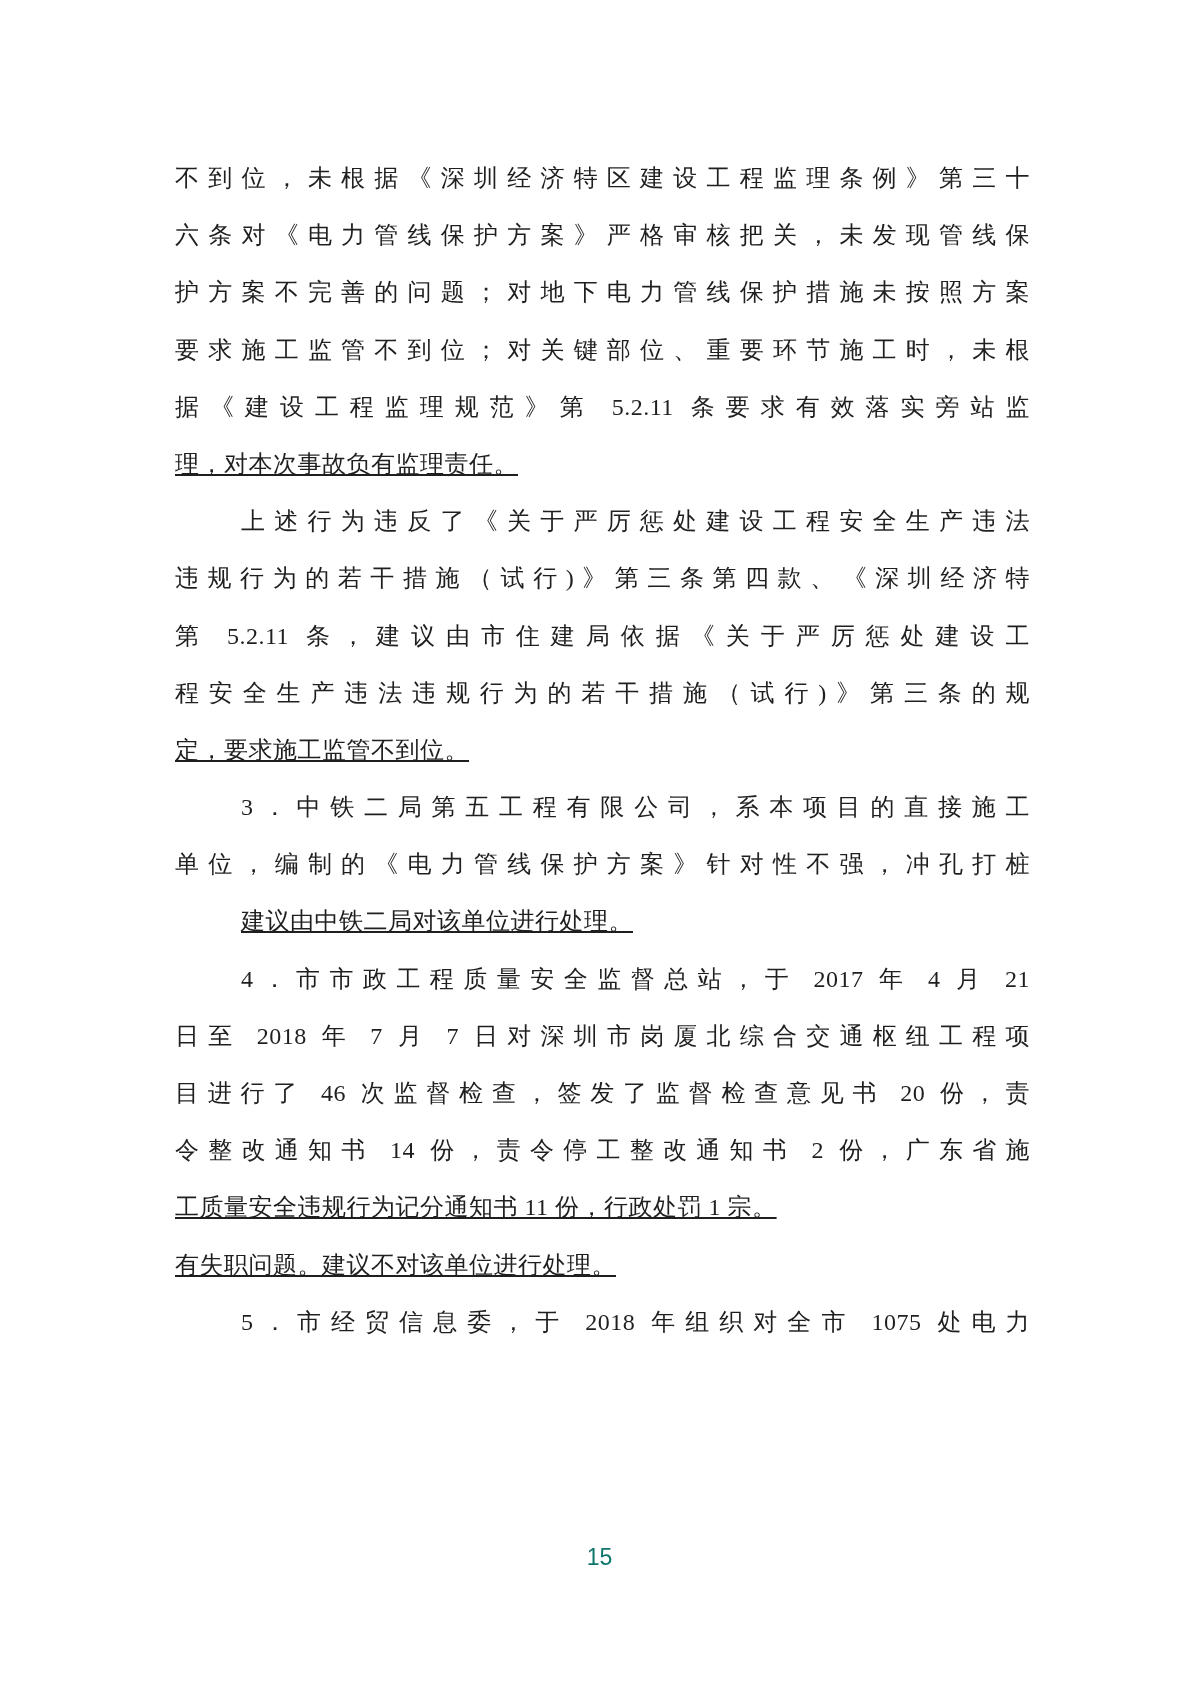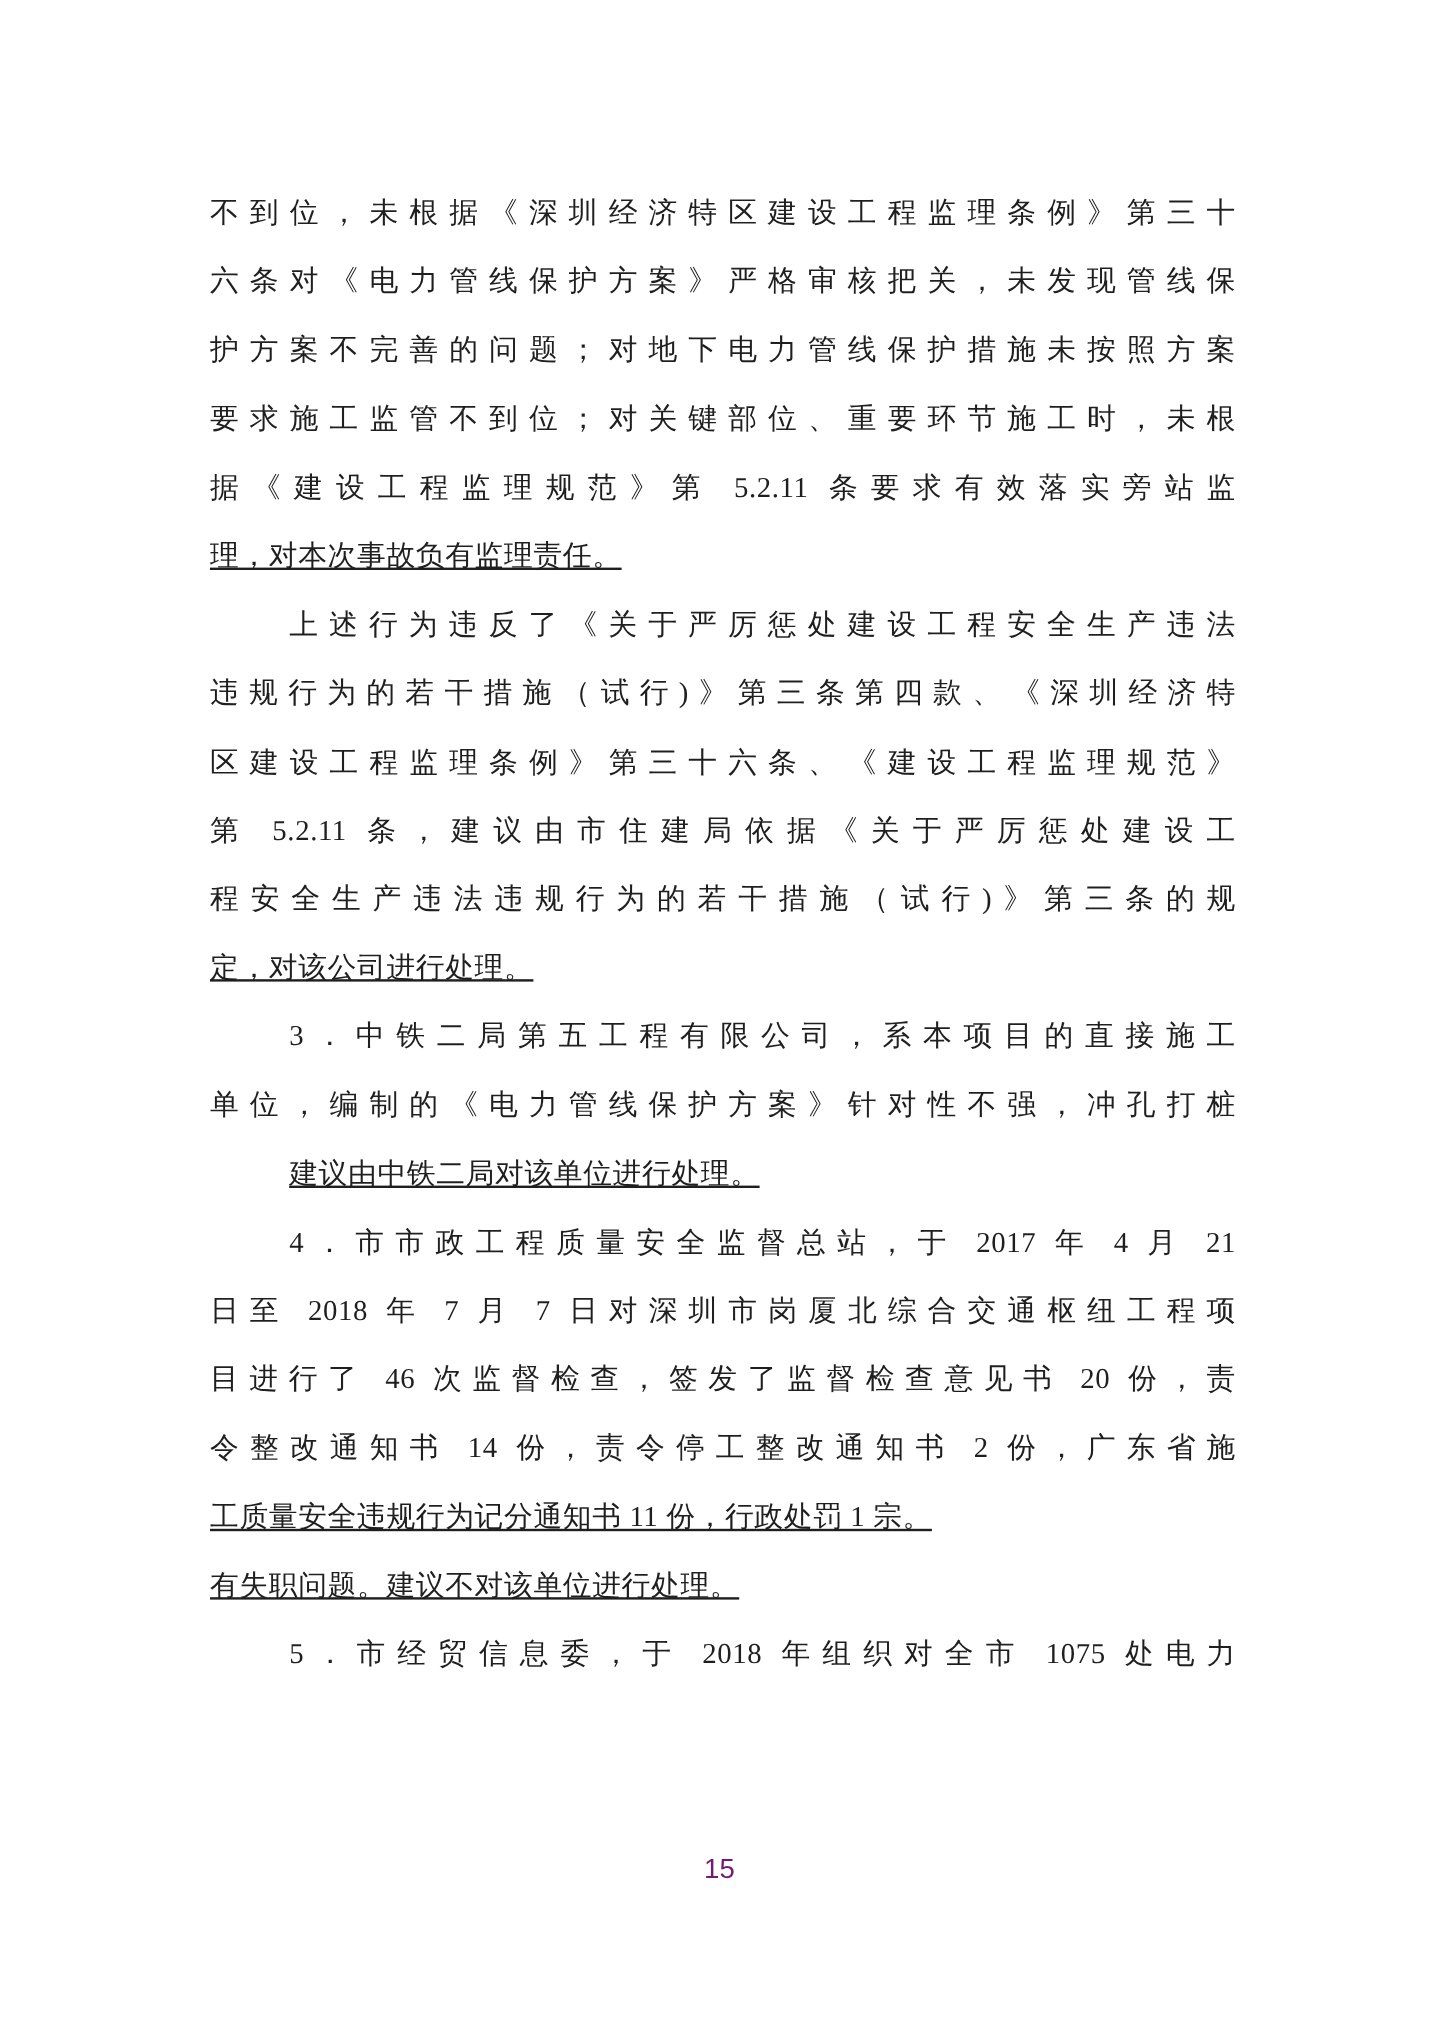--- a/index.html
+++ b/index.html
@@ -39,41 +39,40 @@
   .line.indent {
     padding-left: 66px;
   }
   .page-number {
     position: absolute;
     top: 1544px;
     left: 0;
     width: 100%;
     text-align: center;
     font-size: 23px;
-    color: #701a75;
+    color: #0f766e;
     font-family: "Liberation Sans", "DejaVu Sans", sans-serif;
   }
 </style>
 </head>
 <body>
 
 <div class="page">
   <div class="doc-body" id="doc-body">
       <div class="line">不到位，未根据《深圳经济特区建设工程监理条例》第三十</div>
       <div class="line">六条对《电力管线保护方案》严格审核把关，未发现管线保</div>
       <div class="line">护方案不完善的问题；对地下电力管线保护措施未按照方案</div>
       <div class="line">要求施工监管不到位；对关键部位、重要环节施工时，未根</div>
       <div class="line">据《建设工程监理规范》第 5.2.11 条要求有效落实旁站监</div>
       <div class="line nofill">理，对本次事故负有监理责任。</div>
       <div class="line indent">上述行为违反了《关于严厉惩处建设工程安全生产违法</div>
       <div class="line">违规行为的若干措施（试行)》第三条第四款、《深圳经济特</div>
-      <div class="line">区建设工程监理条例》第三十六条、《建设工程监理规范》</div>
       <div class="line">第 5.2.11 条，建议由市住建局依据《关于严厉惩处建设工</div>
       <div class="line">程安全生产违法违规行为的若干措施（试行)》第三条的规</div>
-      <div class="line nofill">定，对该公司进行处理。</div>
+      <div class="line nofill">定，要求施工监管不到位。</div>
       <div class="line indent">3．中铁二局第五工程有限公司，系本项目的直接施工</div>
       <div class="line">单位，编制的《电力管线保护方案》针对性不强，冲孔打桩</div>
       <div class="line indent nofill">建议由中铁二局对该单位进行处理。</div>
       <div class="line indent">4．市市政工程质量安全监督总站，于 2017 年 4 月 21</div>
       <div class="line">日至 2018 年 7 月 7 日对深圳市岗厦北综合交通枢纽工程项</div>
       <div class="line">目进行了 46 次监督检查，签发了监督检查意见书 20 份，责</div>
       <div class="line">令整改通知书 14 份，责令停工整改通知书 2 份，广东省施</div>
       <div class="line nofill">工质量安全违规行为记分通知书 11 份，行政处罚 1 宗。</div>
       <div class="line nofill">有失职问题。建议不对该单位进行处理。</div>
       <div class="line indent">5．市经贸信息委，于 2018 年组织对全市 1075 处电力</div>

